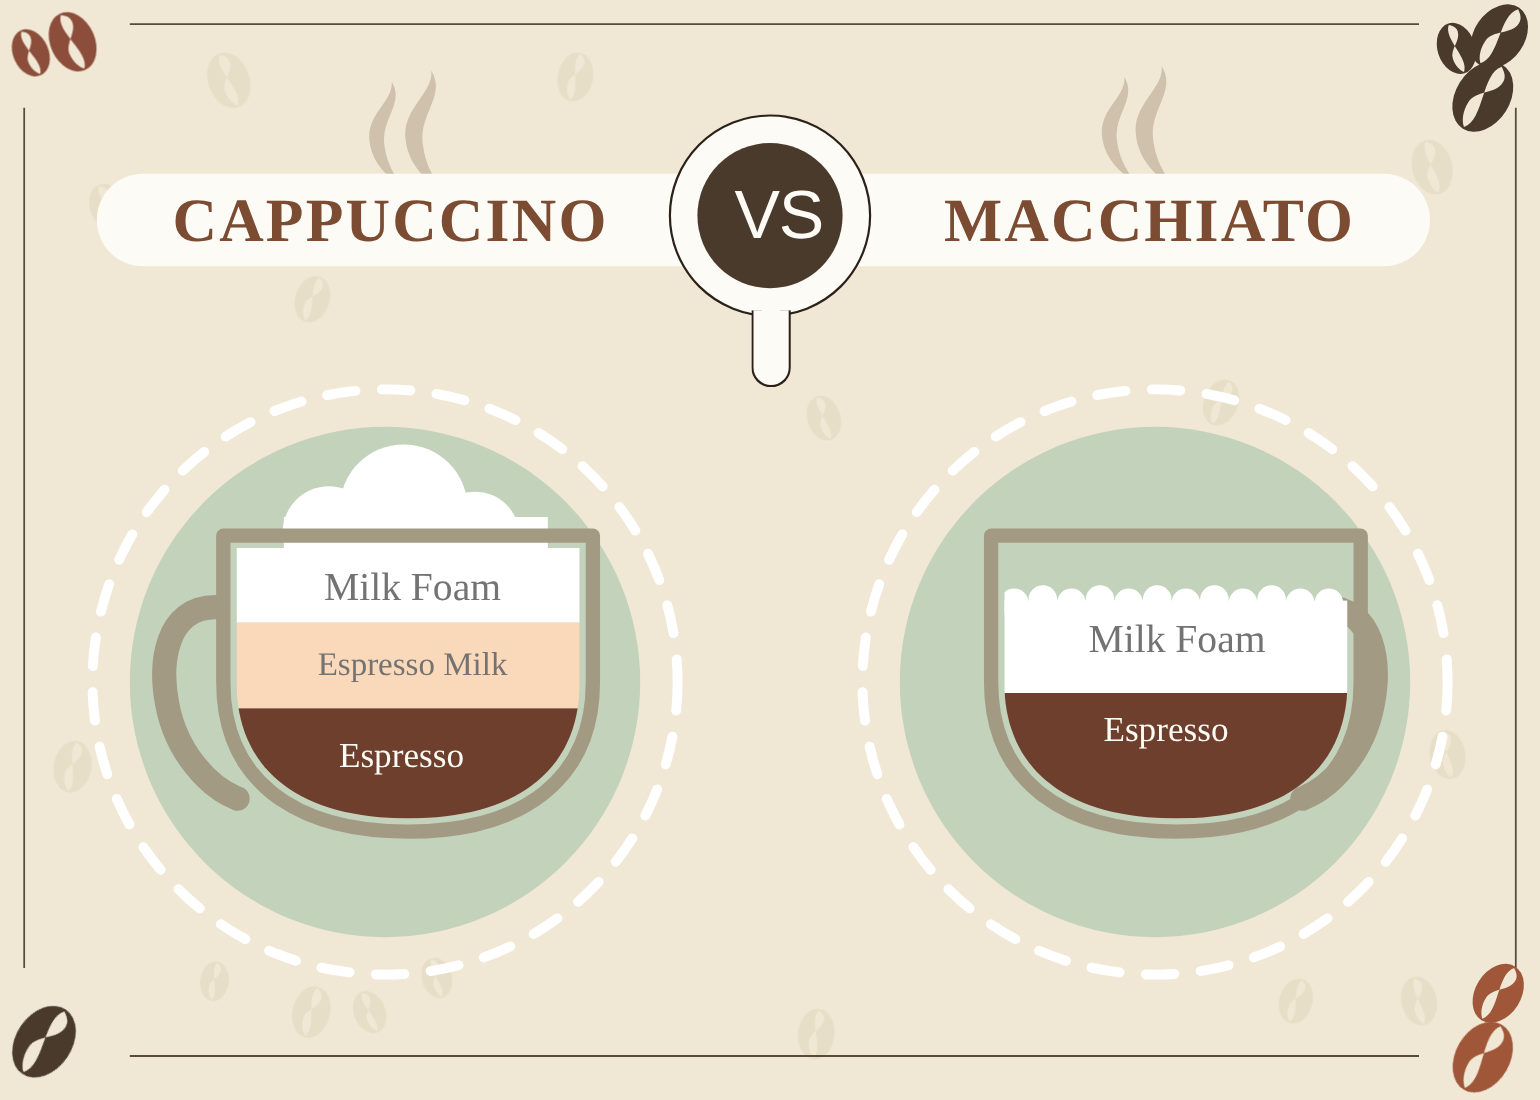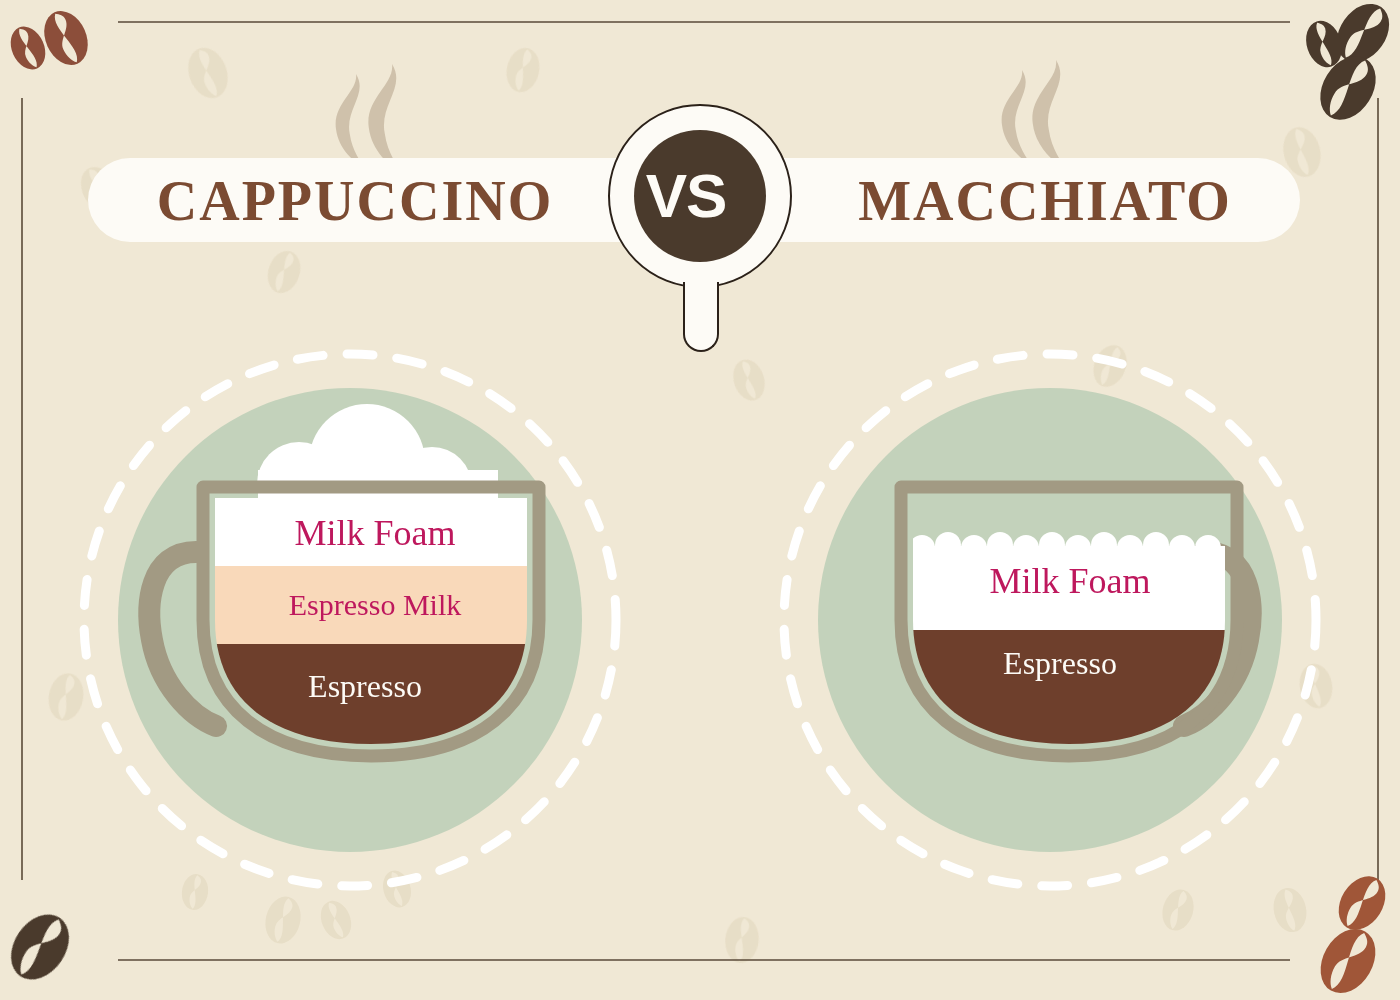--- a/index.html
+++ b/index.html
@@ -28,37 +28,37 @@
   #vs-badge{position:absolute;left:608px;top:104px;width:184px;height:184px;}
   #vs-outer{
     position:absolute;left:0;top:0;width:184px;height:184px;border-radius:50%;
     background:#fdfbf6;border:2px solid #2b2119;box-sizing:border-box;
   }
   #vs-inner{
     position:absolute;left:26px;top:26px;width:132px;height:132px;border-radius:50%;
     background:#4a3a2c;
   }
   #vs-text{
-    position:absolute;left:12px;top:26px;width:132px;height:132px;
+    position:absolute;left:34px;top:26px;width:132px;height:132px;
     line-height:132px;text-align:center;color:#fdfbf6;
-    font-size:62px;font-weight:700;letter-spacing:-1px;
+    font-size:62px;font-weight:400;letter-spacing:-1px;
     font-family:"Liberation Sans", sans-serif;
   }
   #vs-stem{
     position:absolute;left:683px;top:282px;width:36px;height:70px;
     background:#fdfbf6;border:2px solid #2b2119;box-sizing:border-box;
     border-radius:0 0 18px 18px;border-top:none;
   }
 
   
   .layer-label{
     position:absolute;text-align:center;white-space:nowrap;
     font-family:"Liberation Serif", serif;
   }
-  .lbl-dark{color:#be185d;}
+  .lbl-dark{color:#737373;}
   .lbl-light{color:#fdfbf6;}
 </style>
 </head>
 <body>
 
 <div id="stage">
 
   <svg class="layer" viewBox="0 0 1400 1000">
     <defs>
 

